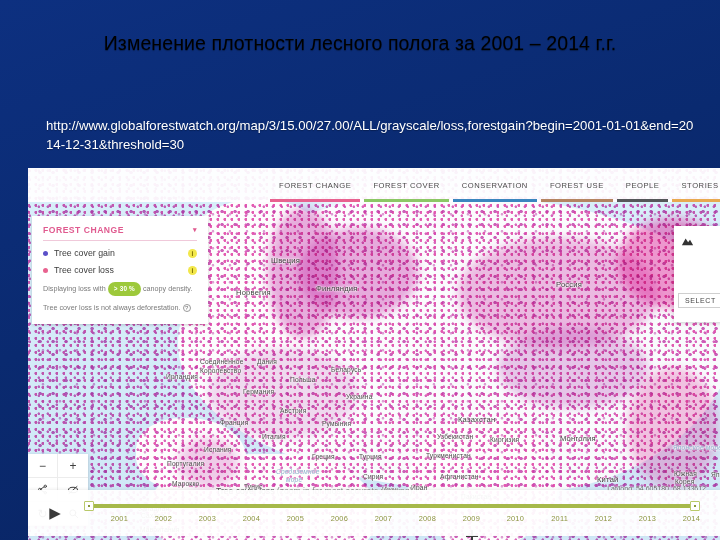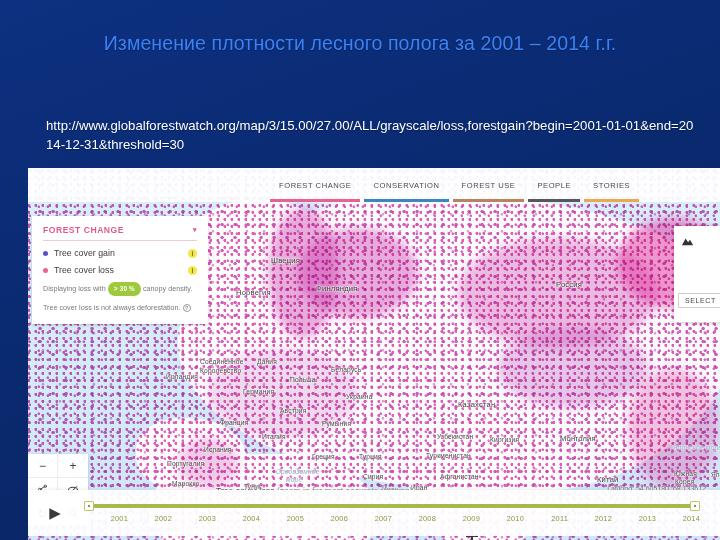--- a/index.html
+++ b/index.html
@@ -10,21 +10,21 @@
   }
   body {
     background: #0a2a6e;
     background: linear-gradient(160deg,#0d3080 0%,#0a2a70 45%,#09225e 100%);
     position: relative;
   }
 
   
   .slide-title {
     position: absolute; left: 40px; top: 30px; width: 640px;
-    text-align: center; color: #3b82f6;
+    text-align: center; color: #000000;
     font-size: 19.5px; line-height: 27px; font-weight: 400;
     letter-spacing: .1px;
     text-shadow: 0 1px 1px rgba(0,0,0,.35);
   }
   .slide-url {
     position: absolute; left: 46px; top: 116px; width: 650px;
     color: #ffffff; font-size: 13.2px; line-height: 19px;
     word-break: break-all;
     text-shadow: 0 1px 1px rgba(0,0,0,.3);
   }
@@ -278,20 +278,24 @@
     <div class="blotch" style="left:240px;top:40px;width:70px;height:130px;background:rgba(200,60,175,.42);"></div>
     <div class="blotch" style="left:150px;top:270px;width:60px;height:50px;background:rgba(210,90,185,.3);"></div>
     <div class="stipple s1"></div>
   </div>
 
   <div class="topbar">
     <div class="nav">
       <div class="nav-item">
         <span>FOREST CHANGE</span>
         <span class="bar" style="background:#e8628f"></span>
+      </div>
+      <div class="nav-item">
+        <span>FOREST COVER</span>
+        <span class="bar" style="background:#8cc765"></span>
       </div>
       <div class="nav-item">
         <span>CONSERVATION</span>
         <span class="bar" style="background:#3b86bf"></span>
       </div>
       <div class="nav-item">
         <span>FOREST USE</span>
         <span class="bar" style="background:#b58562"></span>
       </div>
       <div class="nav-item">
@@ -361,21 +365,21 @@
       <div class="place sea" style="left: 258px; top: 308px;">море</div>
       <div class="place" style="left: 144px; top: 312px;">Марокко</div>
       <div class="place" style="left: 216px; top: 315px;">Тунис</div>
       <div class="place" style="left: 335px; top: 305px;">Сирия</div>
       <div class="place" style="left: 354px; top: 318px;">Ирак</div>
       <div class="place" style="left: 383px; top: 316px;">Иран</div>
       <div class="place" style="left: 110px; top: 337px;">Западная</div>
       <div class="place" style="left: 113px; top: 344px;">Сахара</div>
       <div class="place" style="left: 112px; top: 358px;">Мавритания</div>
       <div class="place big" style="left: 528px; top: 112px;">Россия</div>
-      <div class="place big" style="left: 430px; top: 232px;">Казахстан</div>
+      <div class="place big" style="left: 430px; top: 247px;">Казахстан</div>
       <div class="place big" style="left: 532px; top: 266px; text-align: right;">Монголия</div>
       <div class="place" style="left: 409px; top: 265px;">Узбекистан</div>
       <div class="place" style="left: 462px; top: 268px;">Киргизия</div>
       <div class="place" style="left: 398px; top: 284px;">Туркменистан</div>
       <div class="place" style="left: 412px; top: 305px;">Афганистан</div>
       <div class="place" style="left: 433px; top: 325px;">Пакистан</div>
       <div class="place big" style="left: 569px; top: 307px;">Китай</div>
       <div class="place" style="left: 646px; top: 302px;">Южная</div>
       <div class="place" style="left: 647px; top: 310px;">Корея</div>
       <div class="place" style="left: 683px; top: 303px;">Япония</div>

